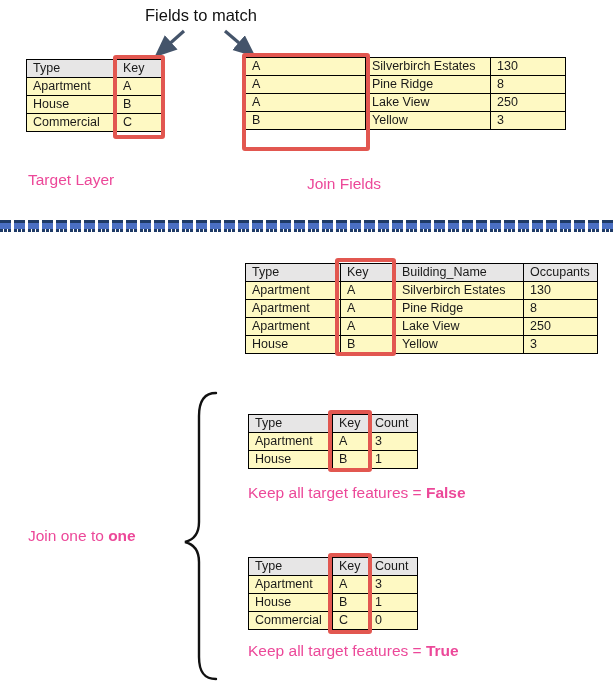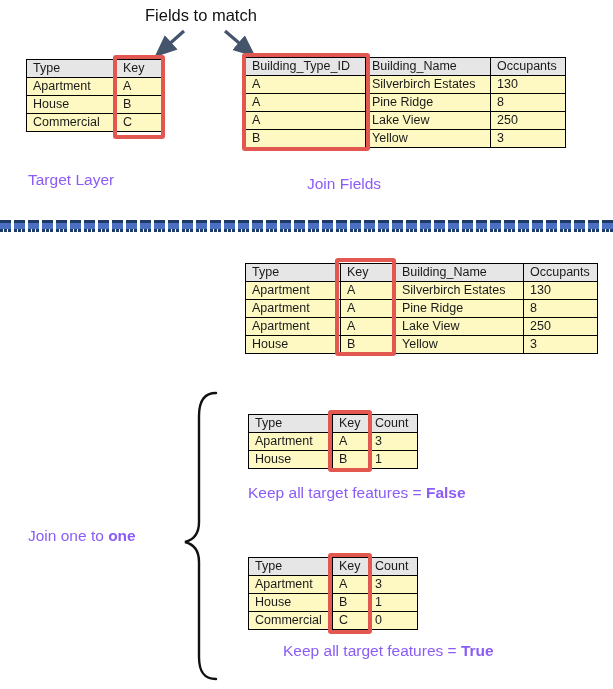--- a/index.html
+++ b/index.html
@@ -8,21 +8,21 @@
     --arrow-navy:#44546a;
     --ink:#1a1a1a;
     --divider-blue:#4a6fc3;
     --divider-navy:#1e3a66;
   }
   *{margin:0;padding:0;box-sizing:border-box;}
   html,body{width:613px;height:689px;background:#fff;font-family:"Liberation Sans",sans-serif;color:var(--ink);overflow:hidden;}
   .stage{position:relative;width:613px;height:689px;background:#fff;}
   .abs{position:absolute;}
 
-  .big-label{font-size:15.5px;color:#8b5cf6;white-space:nowrap;}
+  .big-label{font-size:15.5px;color:#ec4899;white-space:nowrap;}
   .title{font-size:16.5px;color:#111;white-space:nowrap;}
 
   table{border-collapse:collapse;table-layout:fixed;background:#fef9c3;}
   th,td{border:1px solid #000;font-size:12.5px;font-weight:normal;text-align:left;
         padding:0 4px 0 6px;height:18px;line-height:17px;overflow:hidden;white-space:nowrap;}
   th{background:var(--header-gray);}
 
   .key-rect{position:absolute;border:4px solid var(--red);border-radius:3px;background:transparent;pointer-events:none;}
 
   .divider{
@@ -88,25 +88,20 @@
     </table>
   <div class="key-rect" style="left:113px;top:55px;width:52px;height:84px;"></div>
 
   <table class="abs" style="left:245px;top:57px;width:320px;">
     <colgroup>
         <col style="width:120px">
         <col style="width:125px">
         <col style="width:75px">
       </colgroup>
     <tbody>
-        <tr>
-      <th>Building_Type_ID</th>
-      <th>Building_Name</th>
-      <th>Occupants</th>
-    </tr>
     <tr>
       <td>A</td>
       <td>Silverbirch Estates</td>
       <td>130</td>
     </tr>
     <tr>
       <td>A</td>
       <td>Pine Ridge</td>
       <td>8</td>
     </tr>
@@ -230,15 +225,15 @@
     </tr>
     <tr>
       <td>Commercial</td>
       <td>C</td>
       <td>0</td>
     </tr>
   </tbody>
     </table>
   <div class="key-rect" style="left:328px;top:553px;width:44px;height:81px;"></div>
 
-  <div class="abs big-label" style="left:248px;top:642px;margin-left:35px;"><span>Keep all target features = </span><b>True</b></div>
+  <div class="abs big-label" style="left:248px;top:642px;"><span>Keep all target features = </span><b>True</b></div>
 
 </div>
 
 </body></html>

